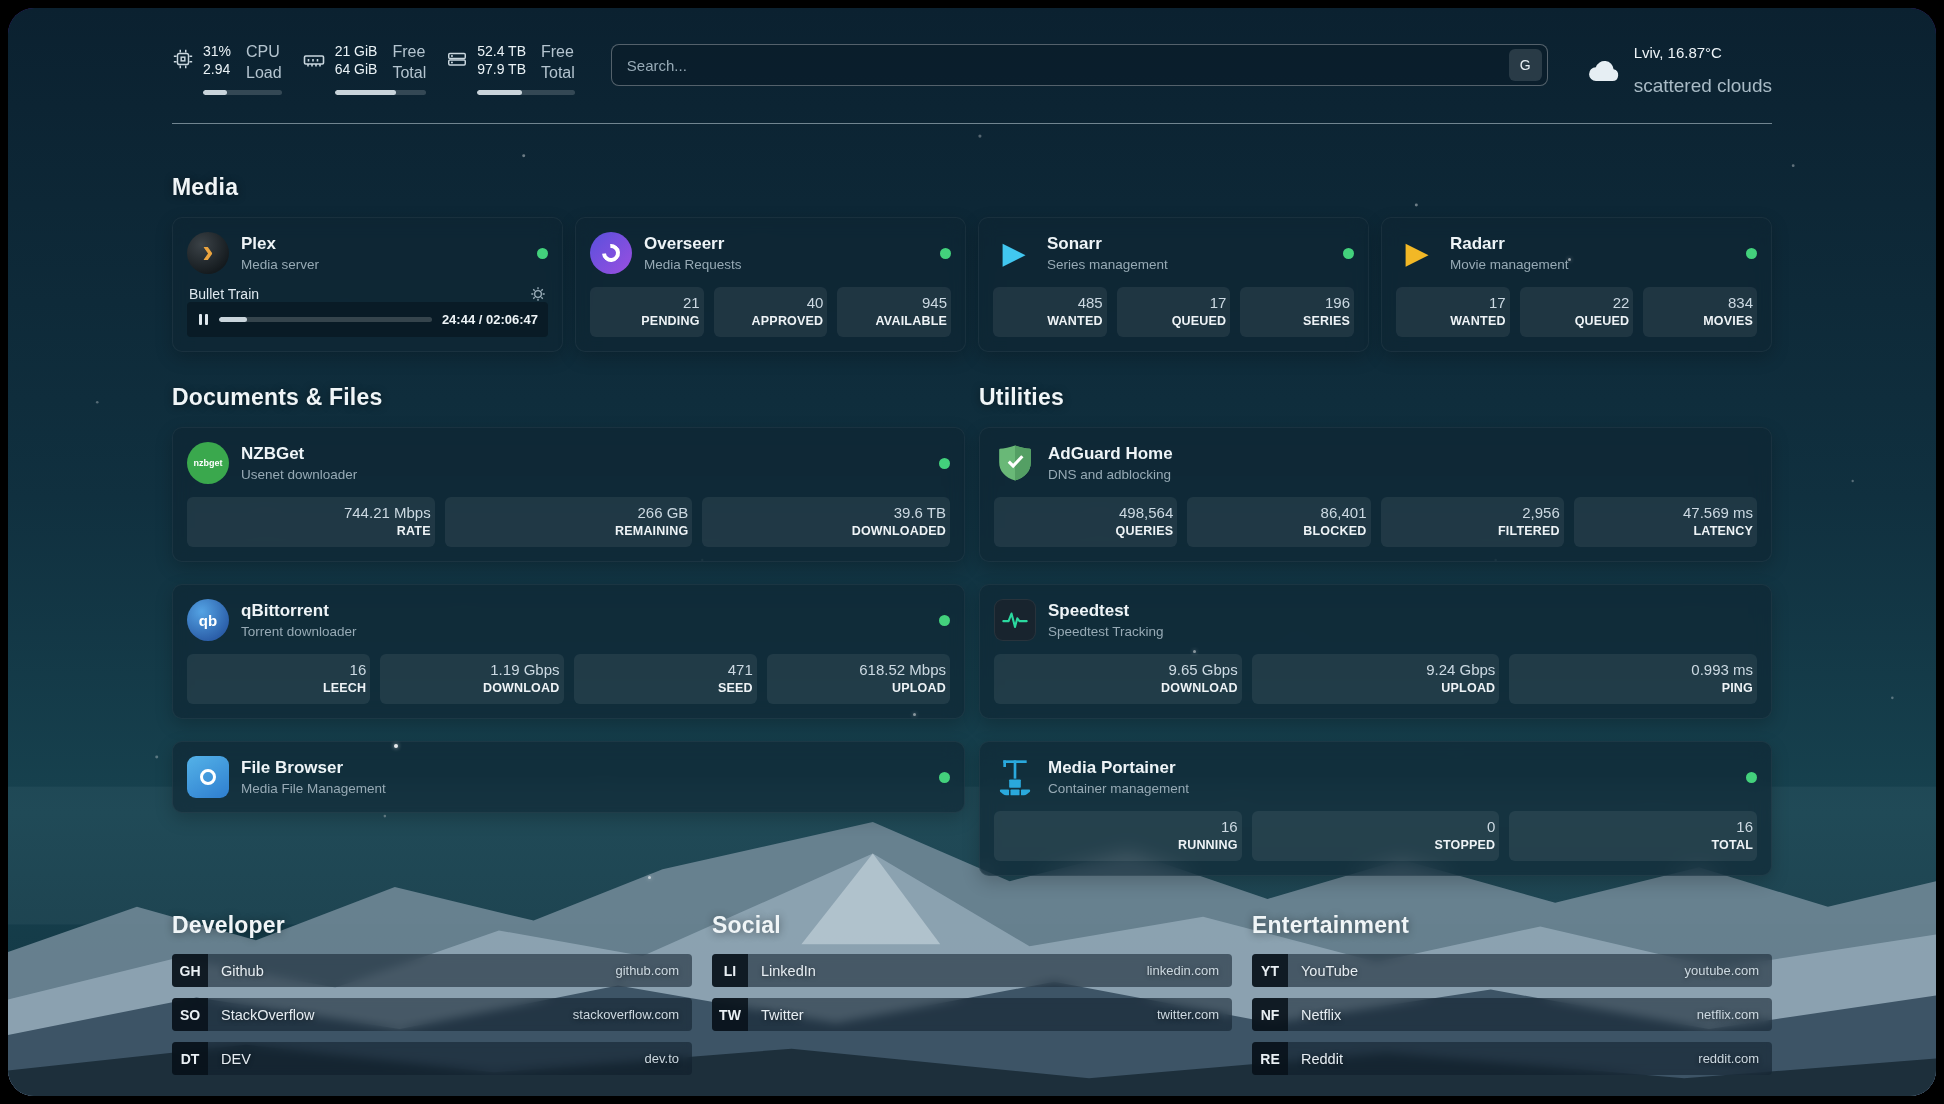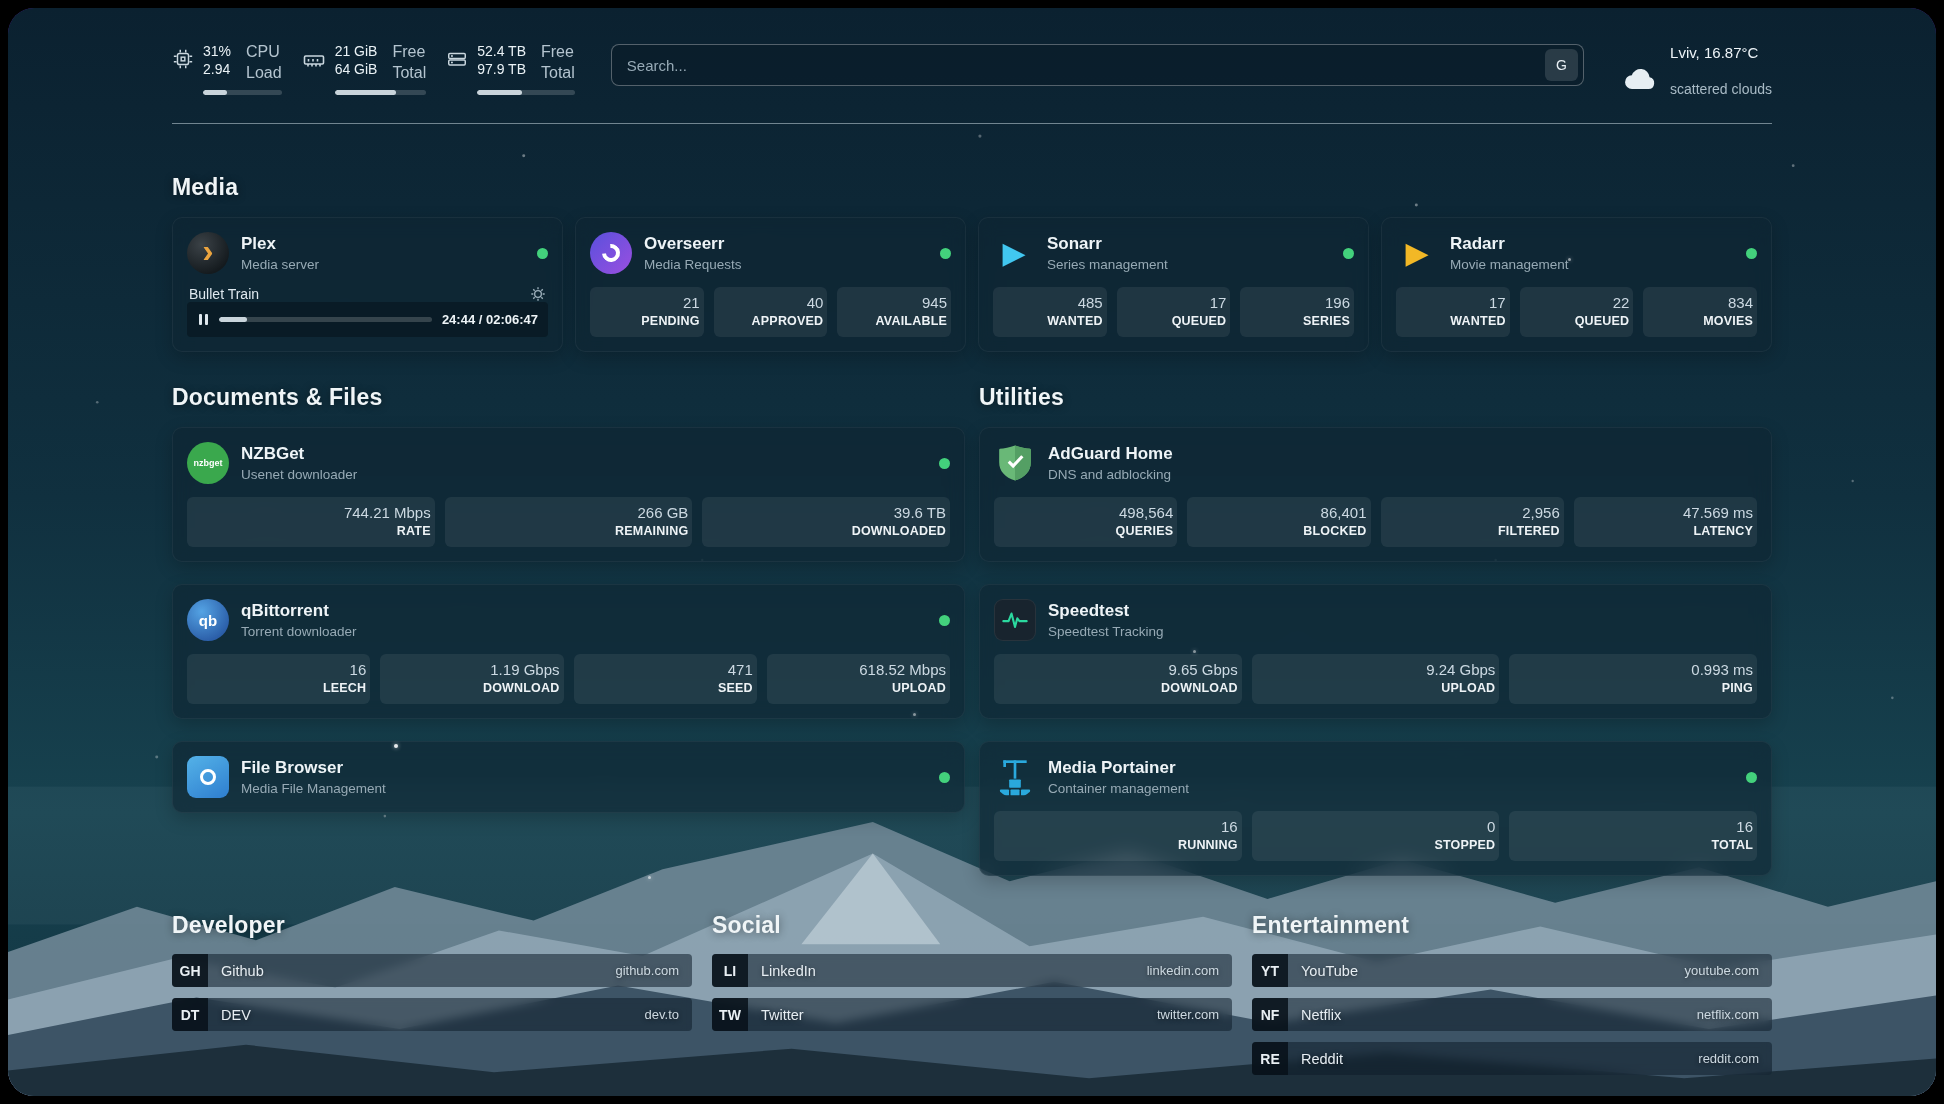--- a/index.html
+++ b/index.html
@@ -25,23 +25,23 @@
   .search { flex:1; display:flex; align-items:center; height:42px; margin-top:2px;
             border:1px solid rgba(255,255,255,.30); border-radius:8px;
             background:rgba(8,24,34,.35); padding:4px 5px; }
   .search input { flex:1; background:transparent; border:0; outline:0; color:#e2ebf1;
                   font-size:15px; padding:0 10px; font-family:inherit; }
   .search input::placeholder { color:#97aab6; }
   .search-btn { width:33px; height:32px; border:0; border-radius:6px; background:rgba(255,255,255,.13);
                 color:#e8eff4; font-size:14px; font-family:inherit; cursor:pointer;
                 display:flex; align-items:center; justify-content:center; flex:none; }
 
-  .weather { display:flex; align-items:flex-end; gap:10px; flex:none; margin-top:2px; }
+  .weather { display:flex; align-items:center; gap:10px; flex:none; margin-top:2px; }
   .wloc { color:#eef4f8; font-size:15px; }
-  .wcond { color:#a9bbc6; font-size:14px; margin-top:20px; }
+  .wcond { color:#a9bbc6; font-size:19px; margin-top:14px; }
 
   .divider { margin-top:26px; height:1px; background:rgba(214,230,238,.5); }
 
   
   .section-title { font-size:23px; font-weight:700; color:#f0f5f7; letter-spacing:.2px;
                    text-shadow:0 1px 8px rgba(0,0,0,.45); }
   .mt-first { margin-top:50px; }
 
   .media-grid { display:grid; grid-template-columns:repeat(4,1fr); gap:12px; margin-top:16px; }
   .columns { display:grid; grid-template-columns:1fr 1fr; gap:14px; margin-top:32px; align-items:start; }
@@ -567,20 +567,25 @@
 
       <div>
         <h2 class="section-title">Developer</h2>
         <div class="bm-list">
           <div class="bm-row">
             <span class="bm-abbr">GH</span>
             <span class="bm-name">Github</span>
             <span class="bm-url">github.com</span>
           </div>
           <div class="bm-row">
+            <span class="bm-abbr">SO</span>
+            <span class="bm-name">StackOverflow</span>
+            <span class="bm-url">stackoverflow.com</span>
+          </div>
+          <div class="bm-row">
             <span class="bm-abbr">DT</span>
             <span class="bm-name">DEV</span>
             <span class="bm-url">dev.to</span>
           </div>
         </div>
       </div>
 
       <div>
         <h2 class="section-title">Social</h2>
         <div class="bm-list">

